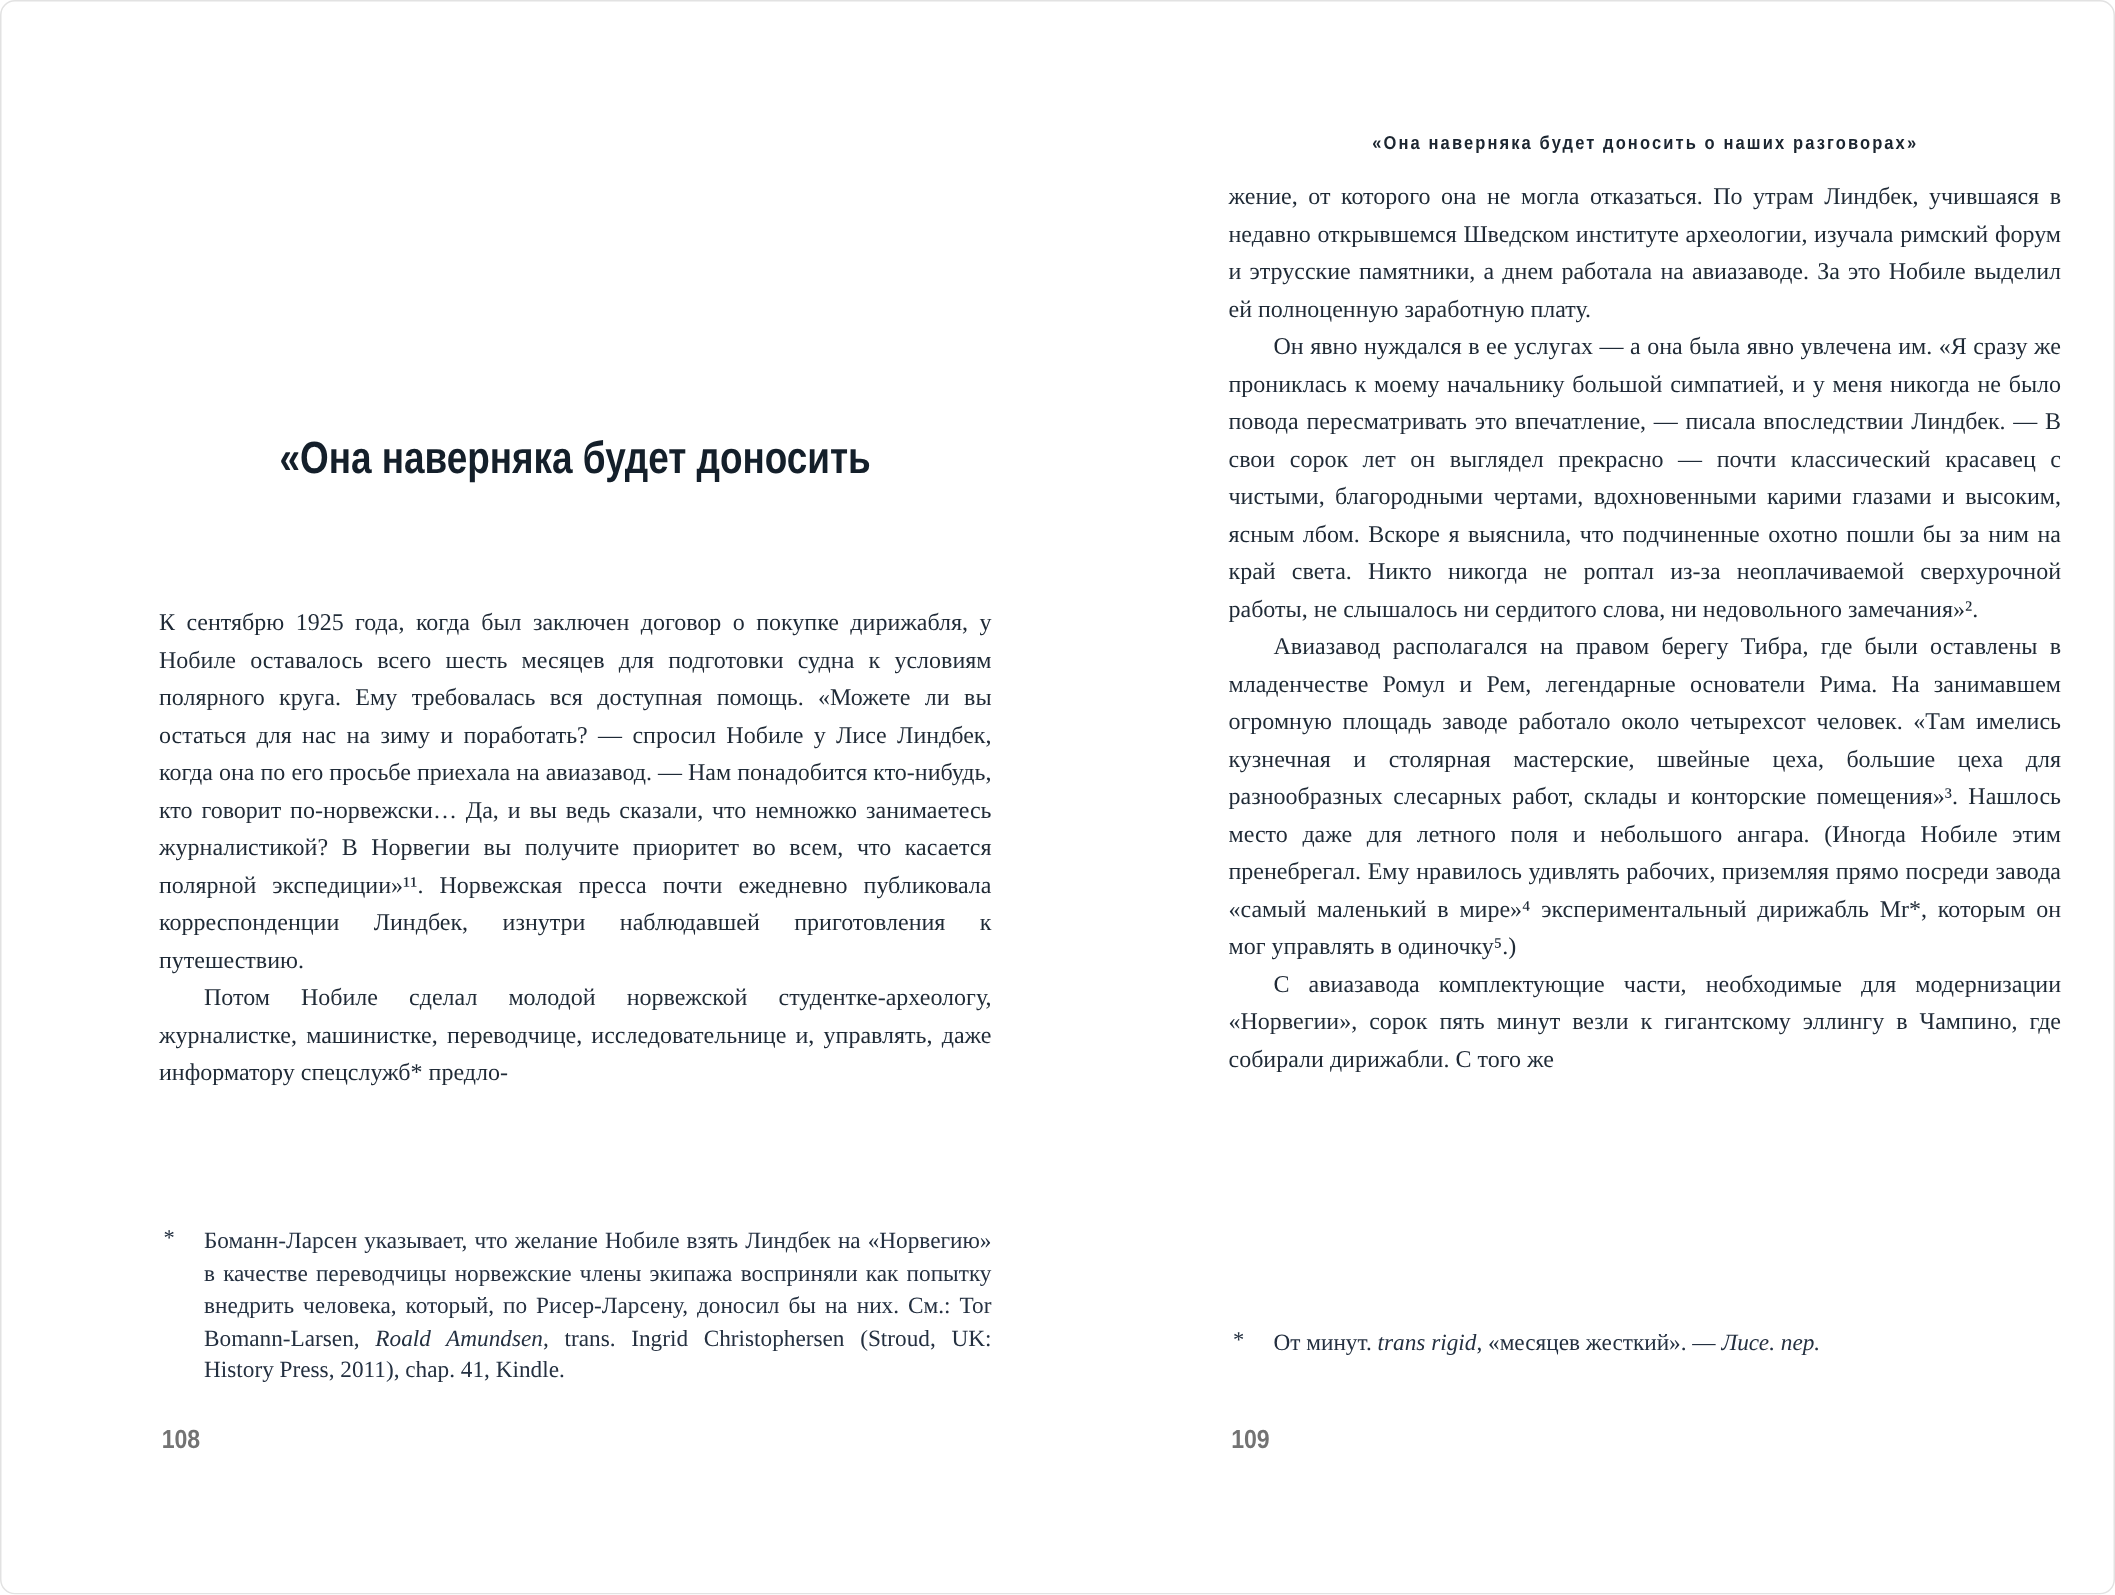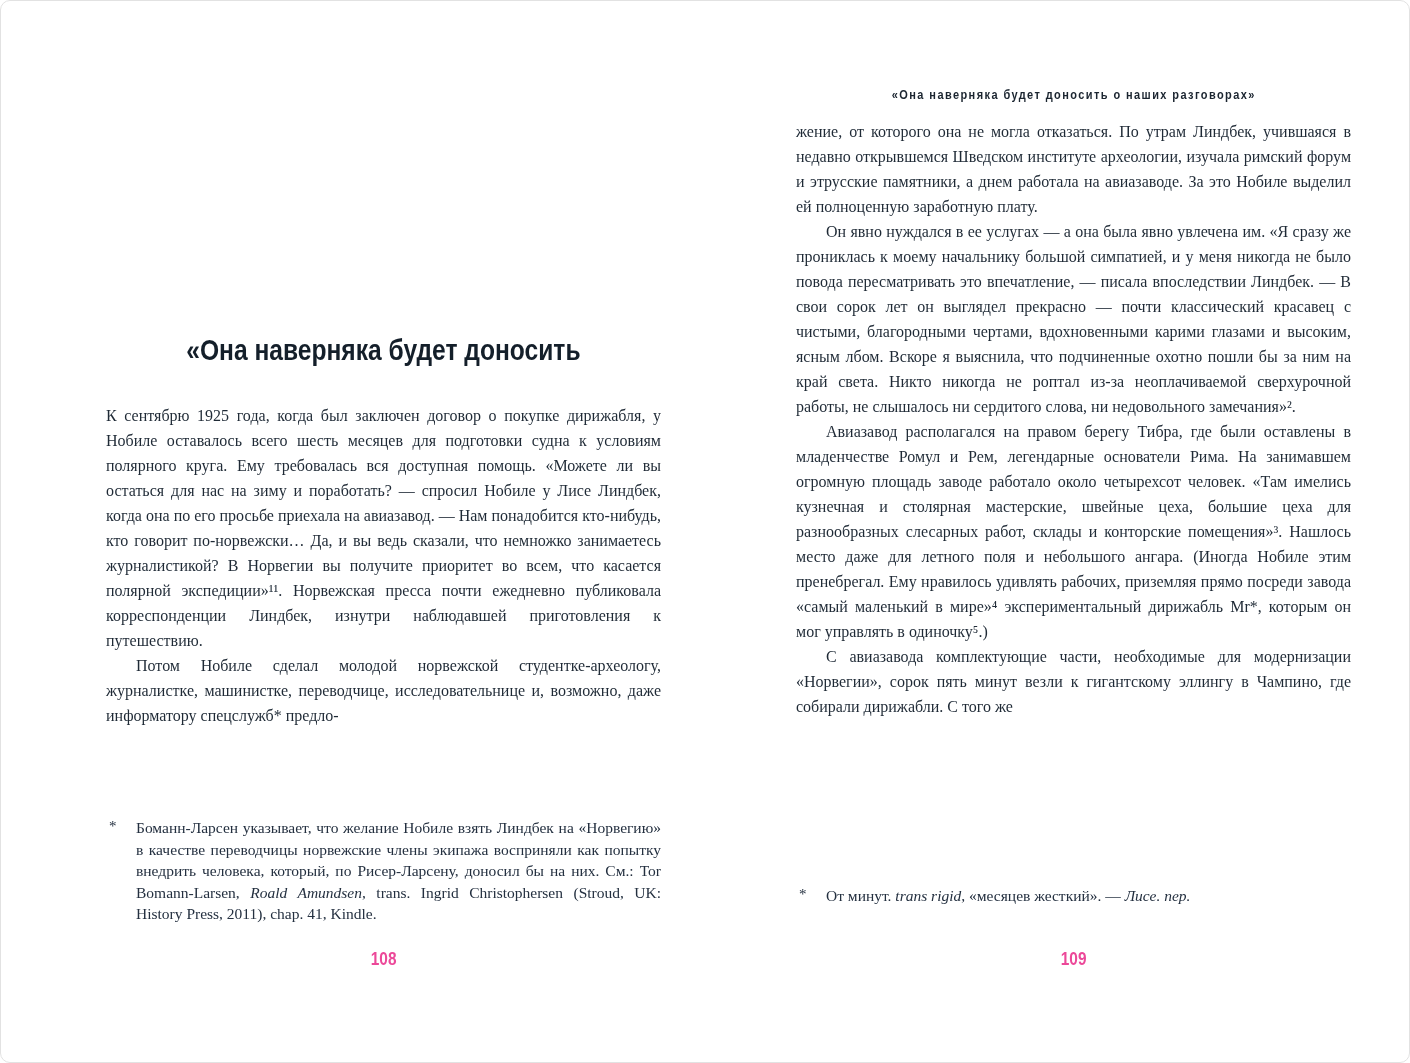--- a/index.html
+++ b/index.html
@@ -9,38 +9,37 @@
     background:#ffffff;
     border:1px solid #e2e2e2;
     border-radius:10px;
     box-sizing:border-box;
     overflow:hidden;
     font-family:"Liberation Serif", serif;
     color:#1f2a36;
   }
   .page{position:absolute;top:0;width:555px;height:100%;}
   .page-left{left:105px;}
-  .page-right{left:795px;}
+  .page-right{left:818px;}
 
   .chapter{
     position:absolute;top:174px;left:0;width:100%;
     text-align:center;
     font-style:italic;
     font-size:30px;
     color:#1b2530;
   }
   .book-title{
     position:absolute;top:281px;left:0;width:100%;
     text-align:center;
     font-family:"Liberation Sans", sans-serif;
     font-weight:700;
     font-size:30px;
     line-height:48px;
     color:#141f2a;
-    margin-top:44px;
   }
   .condensed{display:inline-block;transform:scaleX(0.82);transform-origin:50% 50%;white-space:nowrap;}
   .condensed-sm{display:inline-block;transform:scaleX(0.88);transform-origin:50% 50%;white-space:nowrap;}
 
   .running-header{
     position:absolute;top:87px;left:0;width:100%;
     text-align:center;
     font-family:"Liberation Sans", sans-serif;
     font-weight:700;
     font-size:12.5px;
@@ -68,42 +67,41 @@
     text-align:justify;
     color:#243040;
   }
   .footnote-left{top:816px;}
   .footnote-right{top:884px;}
   .fn-marker{position:absolute;left:3px;top:-1px;font-size:15px;}
   .fn-italic{font-style:italic;}
 
   .pagenum{
     position:absolute;top:948px;left:0;width:100%;
-    text-align:center;
     font-family:"Liberation Sans", sans-serif;
     font-weight:700;
     font-size:17.5px;
-    color:#ec4899;
+    color:#737373;
   }
 </style>
 </head>
 <body>
 
 <div class="spread">
 
   <div class="page page-left">
 
 
     <div class="book-title">
       <div><span class="condensed">«Она наверняка будет доносить</span></div>
     </div>
 
     <div class="body-block body-left">
       <p>К сентябрю 1925 года, когда был заключен договор о покупке дирижабля, у Нобиле оставалось всего шесть месяцев для подготовки судна к условиям полярного круга. Ему требовалась вся доступная помощь. «Можете ли вы остаться для нас на зиму и поработать? — спросил Нобиле у Лисе Линдбек, когда она по его просьбе приехала на авиазавод. — Нам понадобится кто-нибудь, кто говорит по-норвежски… Да, и вы ведь сказали, что немножко занимаетесь журналистикой? В Норвегии вы получите приоритет во всем, что касается полярной экспедиции»¹¹. Норвежская пресса почти ежедневно публиковала корреспонденции Линдбек, изнутри наблюдавшей приготовления к путешествию.</p>
-      <p class="indent">Потом Нобиле сделал молодой норвежской студентке-археологу, журналистке, машинистке, переводчице, исследовательнице и, возможно, даже информатору спецслужб* предло-</p>
+      <p class="indent">Потом Нобиле сделал молодой норвежской студентке-археологу, журналистке, машинистке, переводчице, исследовательнице и, управлять, даже информатору спецслужб* предло-</p>
     </div>
 
     <div class="footnote footnote-left">
       <span class="fn-marker">*</span><span>Боманн-Ларсен указывает, что желание Нобиле взять Линдбек на «Норвегию» в качестве переводчицы норвежские члены экипажа восприняли как попытку внедрить человека, который, по Рисер-Ларсену, доносил бы на них. См.: Tor Bomann-Larsen, </span><span class="fn-italic">Roald Amundsen</span><span>, trans. Ingrid Christophersen (Stroud, UK: History Press, 2011), chap. 41, Kindle.</span>
     </div>
 
     <div class="pagenum">
       <span class="condensed-sm">108</span>
     </div>
   </div>

